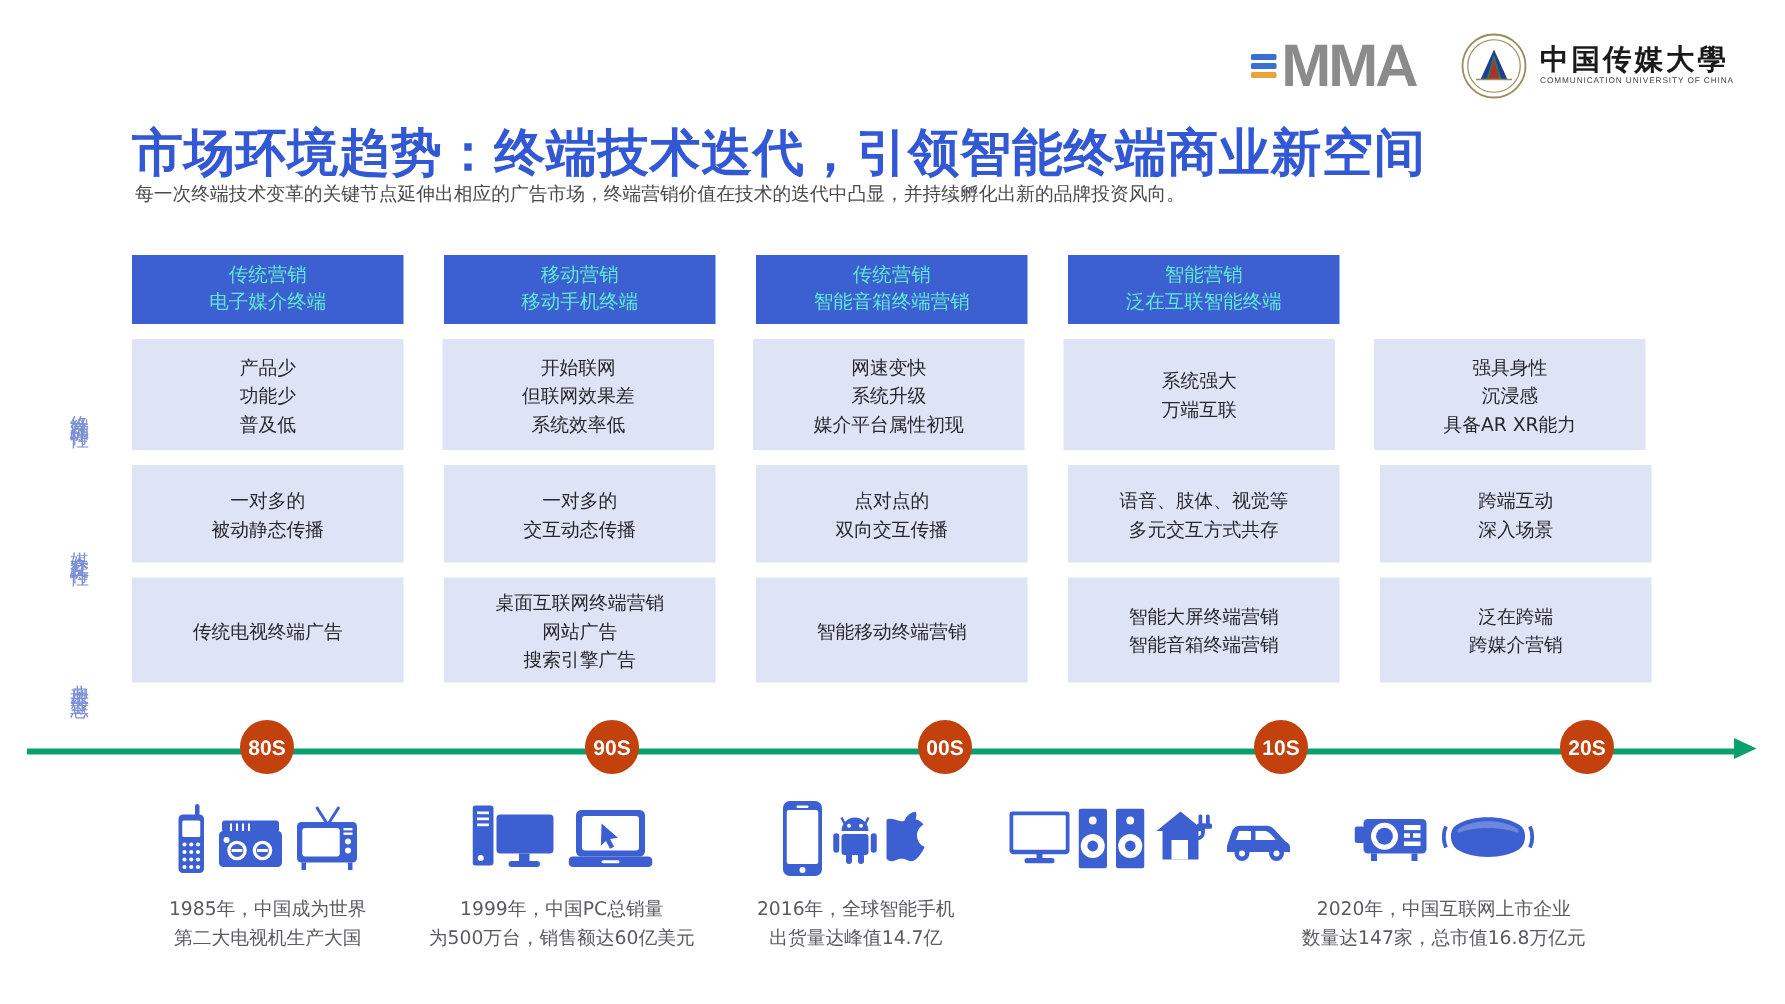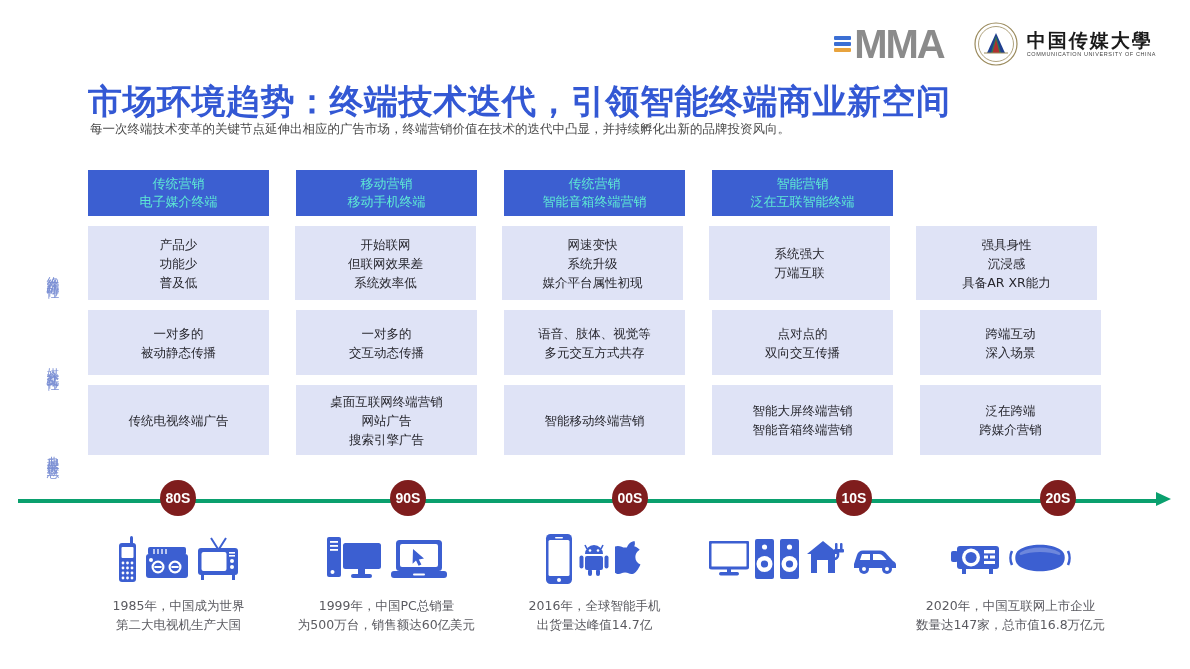--- a/index.html
+++ b/index.html
@@ -80,27 +80,27 @@
   .timeline { position: absolute; left: 18px; top: 496px; width: 1160px; height: 10px; }
   .tl-line { position: absolute; left: 0; top: 3px; width: 1140px; height: 4px; background: #0aa06e; }
   .tl-arrow {
     position: absolute; left: 1138px; top: -4px; width: 0; height: 0;
     border-top: 7px solid transparent; border-bottom: 7px solid transparent;
     border-left: 15px solid #0aa06e;
   }
   .tl-node {
     position: absolute; top: -16px;
     width: 36px; height: 36px; border-radius: 50%;
-    background: #7f1d1d; color: #fff;
+    background: #c2410c; color: #fff;
     display: flex; align-items: center; justify-content: center;
     font-size: 14px; font-weight: bold; letter-spacing: 0px;
   }
 
   
-  .bottom { position: absolute; left: 88px; top: 528px; width: 1070px; display: flex; gap: 27px; }
+  .bottom { position: absolute; left: 88px; top: 528px; width: 1070px; display: flex; gap: 15px; }
   .bgroup { width: 181px; display: flex; flex-direction: column; align-items: center; }
   .icons { height: 62px; display: flex; align-items: center; justify-content: center; gap: 6px; }
   .icons svg { display: block; }
   .caption {
     margin-top: 7px; text-align: center;
     font-size: 12.5px; line-height: 1.5; color: #5a5a60;
     font-family: "DejaVu Sans", sans-serif; white-space: nowrap;
   }
 </style>
 </head>
@@ -177,24 +177,24 @@
     </div>
 
     <div class="mrow row-r2">
       <div class="cell body-cell">
           <span>一对多的<br>被动静态传播</span>
         </div>
       <div class="cell body-cell">
           <span>一对多的<br>交互动态传播</span>
         </div>
       <div class="cell body-cell">
+          <span>点对点的<br>双向交互传播</span>
+        </div>
+      <div class="cell body-cell">
           <span>语音、肢体、视觉等<br>多元交互方式共存</span>
-        </div>
-      <div class="cell body-cell">
-          <span>点对点的<br>双向交互传播</span>
         </div>
       <div class="cell body-cell">
           <span>跨端互动<br>深入场景</span>
         </div>
     </div>
 
     <div class="mrow row-r3">
       <div class="cell body-cell">
           <span>传统电视终端广告</span>
         </div>

